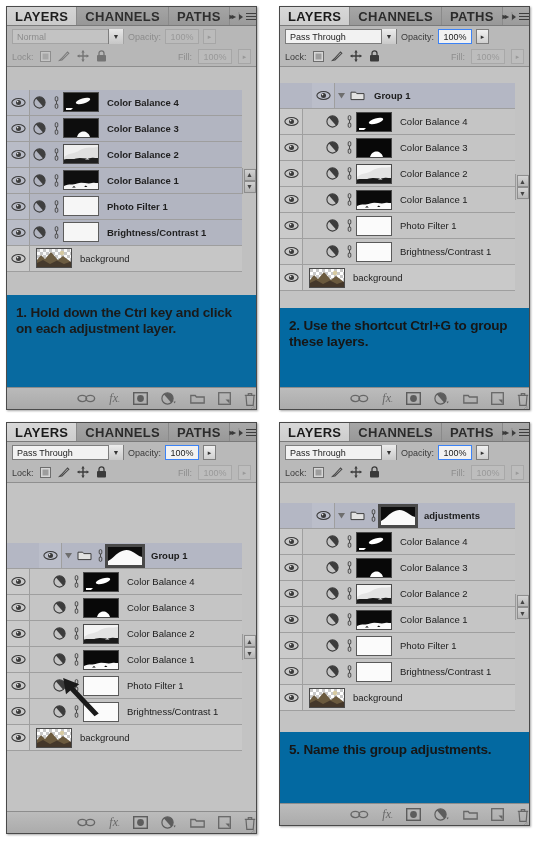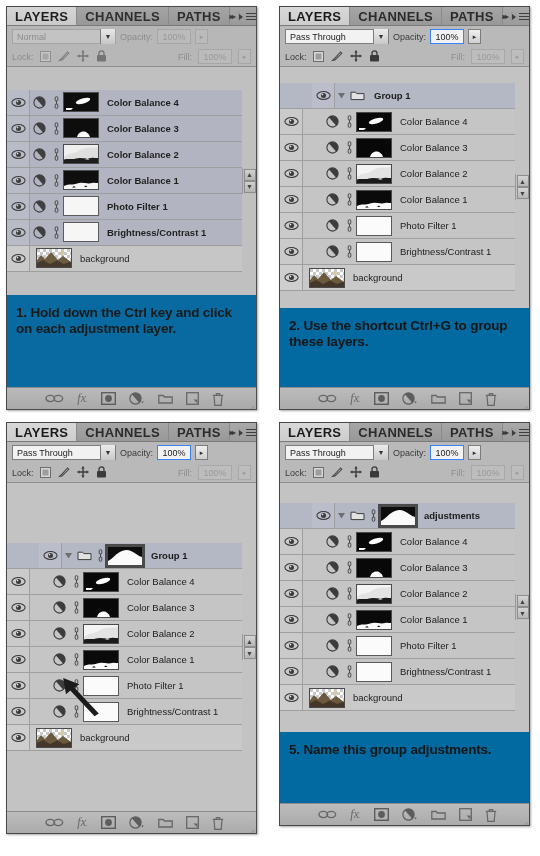--- a/index.html
+++ b/index.html
@@ -54,21 +54,21 @@
   .burger .caret{position:absolute;left:-5px;top:2px;width:0;height:0;border-left:4px solid #3d3d3d;border-top:3px solid transparent;border-bottom:3px solid transparent;}
 
   
   .moderow {
     height: 21px; flex: 0 0 21px;
     display: flex; align-items: center; gap: 4px;
     padding: 0 5px;
     background: #b9b9b9;
   }
   .modesel {
-    width: 104px; height: 15px;
+    width: 112px; height: 15px;
     background: #f2f2f2; border: 1px solid #7d7d7d;
     display: flex; align-items: center;
     font-size: 9px; color: #1c1c1c; padding-left: 4px;
     position: relative;
   }
   .modesel .dd {
     position:absolute; right:0; top:-1px; bottom:-1px; width:15px;
     background: linear-gradient(#ececec,#c9c9c9);
     border-left: 1px solid #7d7d7d;
     display:flex; align-items:center; justify-content:center;
@@ -164,21 +164,21 @@
     color: #161616;
     letter-spacing: -0.2px;
   }
 
   
   .toolbar {
     height: 22px; flex: 0 0 22px;
     background: linear-gradient(#bcbcbc,#ababab);
     border-top: 1px solid #8d8d8d;
     display: flex; align-items: center; justify-content: flex-end;
-    gap: 13px; padding-right: 32px;
+    gap: 13px; padding-right: 0;
   }
   .tbicon { opacity: .72; display:flex; align-items:center; }
   .grip { position:absolute; right:2px; bottom:1px; width:8px; height:8px; opacity:.5; }
 
   
   .arrow { position: absolute; pointer-events: none; }
 </style>
 </head>
 <body>
 

